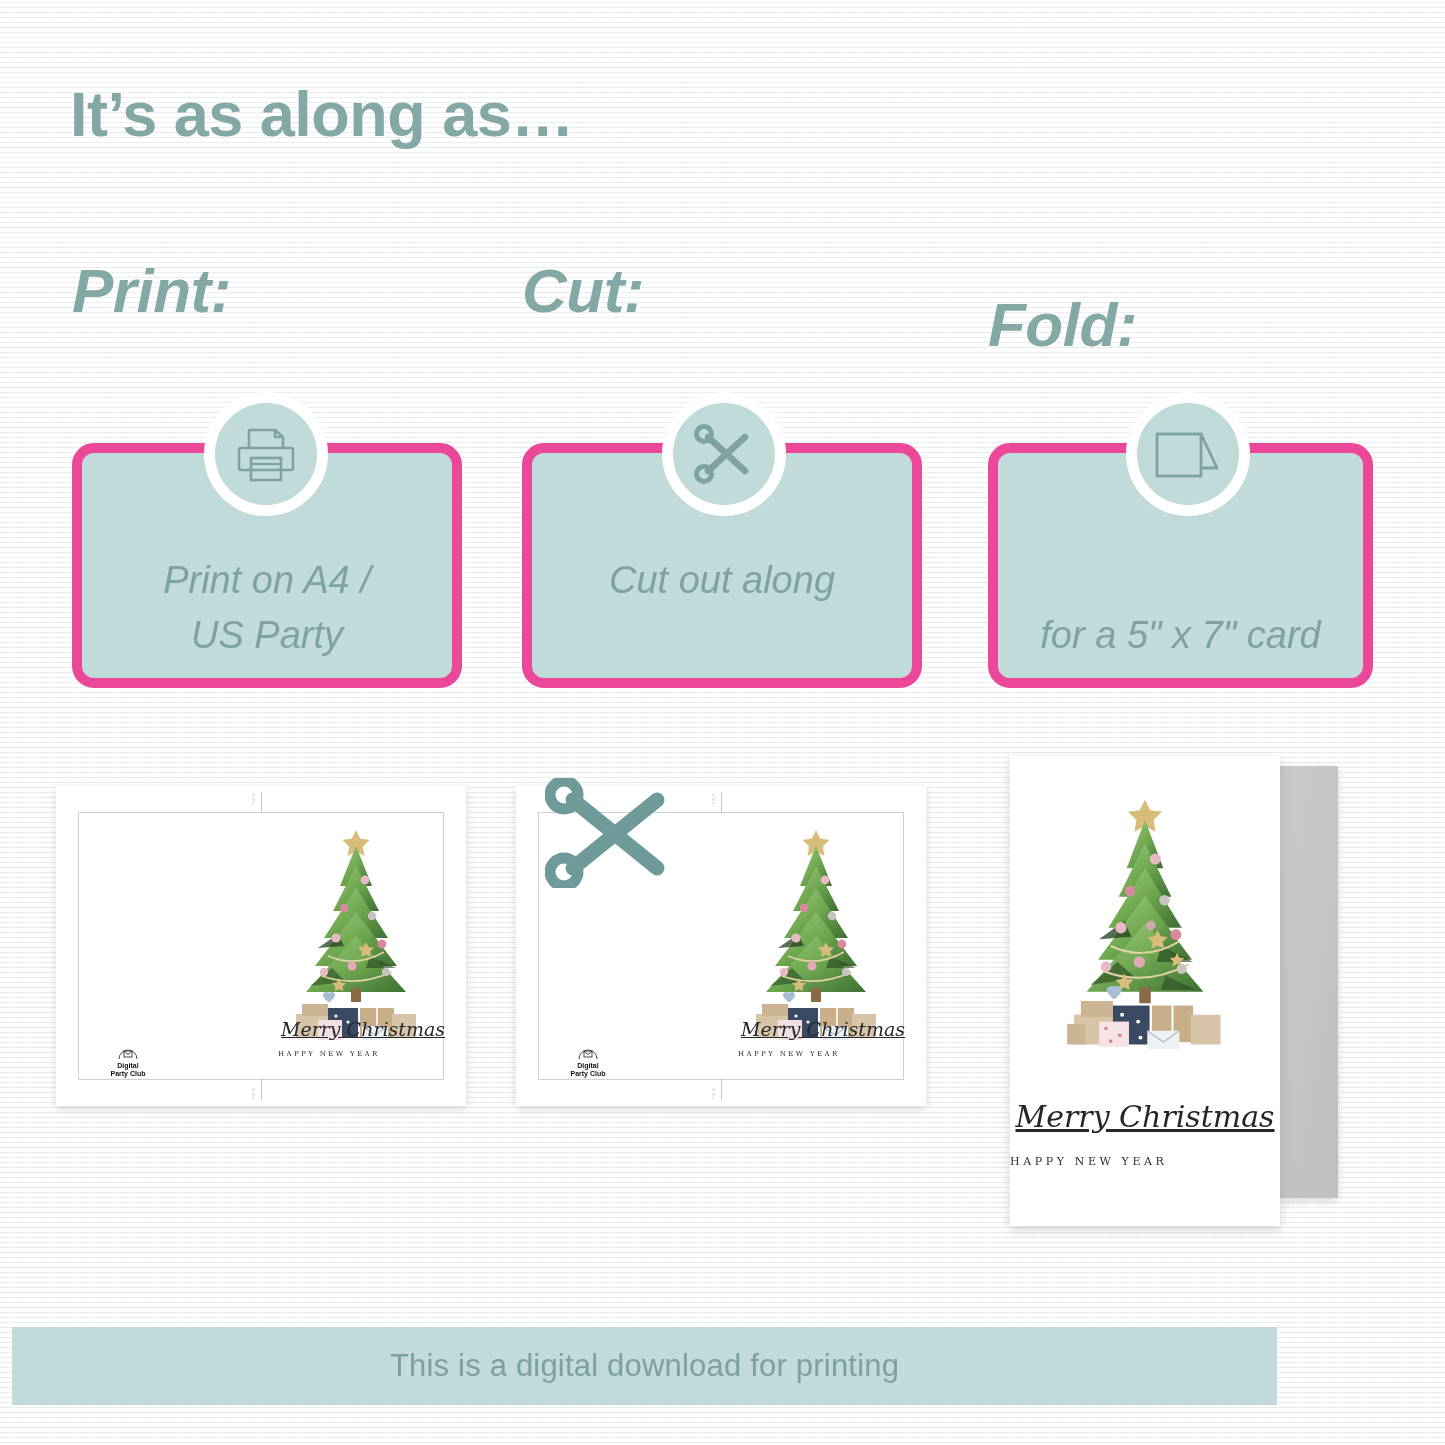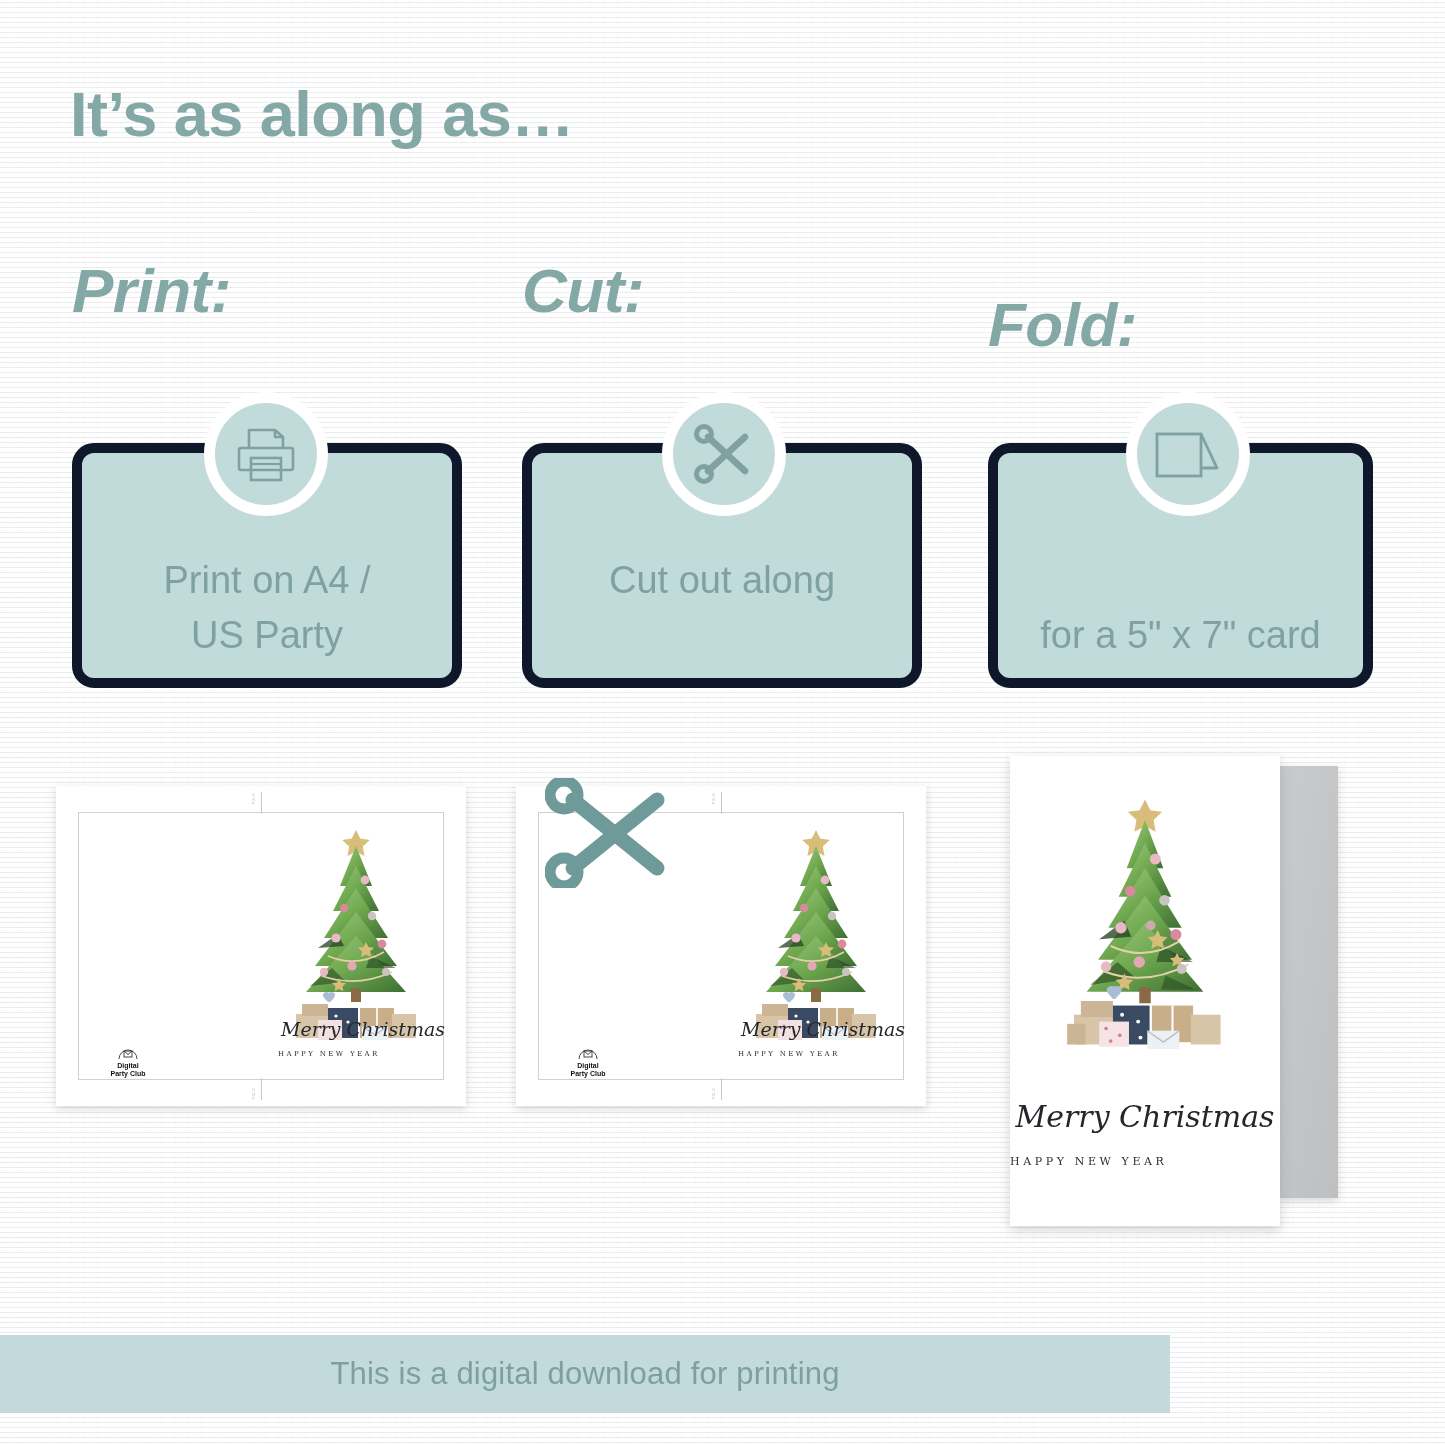--- a/index.html
+++ b/index.html
@@ -33,22 +33,23 @@
     font-style:italic;
   }
   #head-print{left:72px;}
   #head-cut{left:522px;}
   #head-fold{left:988px;margin-top:34px;}
 
   
   .step-box{
     position:absolute;top:443px;height:245px;
     background:#c1dada;border-radius:22px;
-    border:10px solid #0f172a;
+    border:10px solid #ec4899;
     box-sizing:border-box;
+    font-style:italic;
   }
   #box-print{left:72px;width:390px;}
   #box-cut{left:522px;width:400px;}
   #box-fold{left:988px;width:385px;}
 
   .step-text{
     position:absolute;left:0;right:0;top:100px;
     text-align:center;font-size:38px;line-height:1.45;
     color:#7fa2a0;padding:0 14px;box-sizing:border-box;
     font-weight:normal;
@@ -104,37 +105,37 @@
   }
   #fold-front{
     position:absolute;left:1010px;top:756px;width:270px;height:470px;
     background:#ffffff;box-shadow:0 4px 11px rgba(120,125,130,0.32);
   }
   .art-front{position:absolute;left:26px;top:32px;width:218px;height:300px;}
 
   .script-mc{
     position:absolute;left:0;right:0;text-align:center;
     font-family:"DejaVu Serif", serif;
-    font-style:italic;color:#23272b;white-space:nowrap;
+    font-style:italic;color:#23272b;white-space:nowrap;text-decoration:underline;
   }
   .sub-hny{
     position:absolute;left:0;right:0;text-align:left;
     font-family:"DejaVu Serif", serif;color:#2b2f33;
   }
 
   
   .logo{
     position:absolute;text-align:center;color:#111;
   }
   .logo-text{font-weight:bold;line-height:1.15;}
 
   
   #footer{
-    position:absolute;left:0;top:1327px;width:1170px;height:78px;
-    background:#c2dadb;display:flex;align-items:center;justify-content:center;margin-top:8px;
+    position:absolute;left:12px;top:1327px;width:1265px;height:78px;
+    background:#c2dadb;display:flex;align-items:center;justify-content:center;
   }
   #footer-text{
     font-size:31px;color:#7da09f;letter-spacing:0.2px;
   }
 </style>
 </head>
 <body>
 
 <div id="texture"></div>
 

